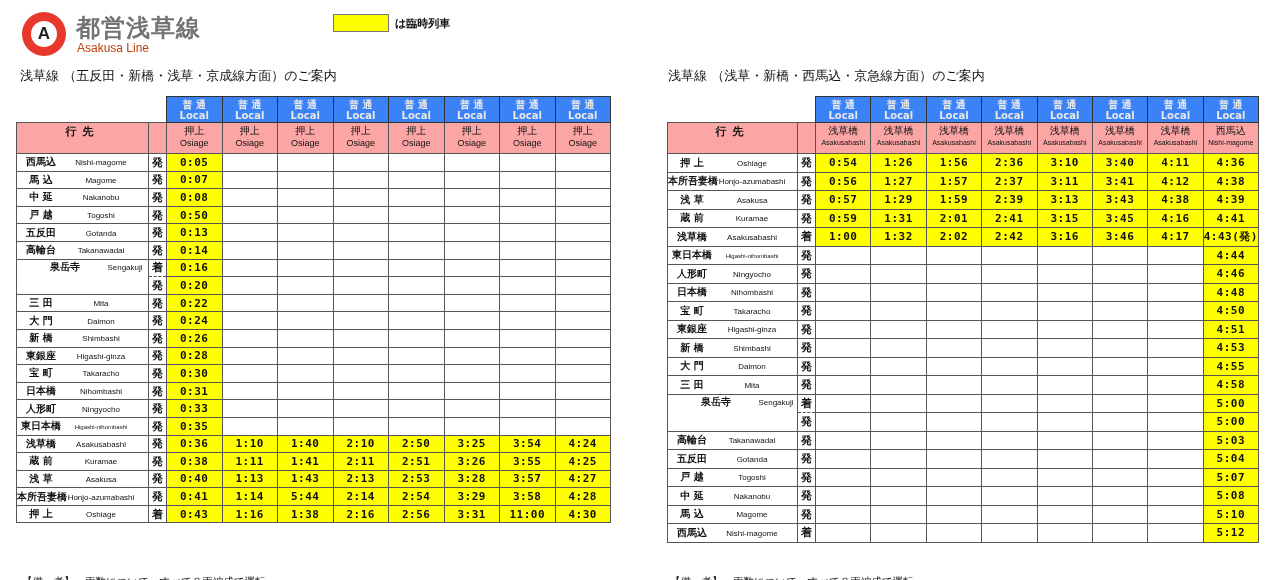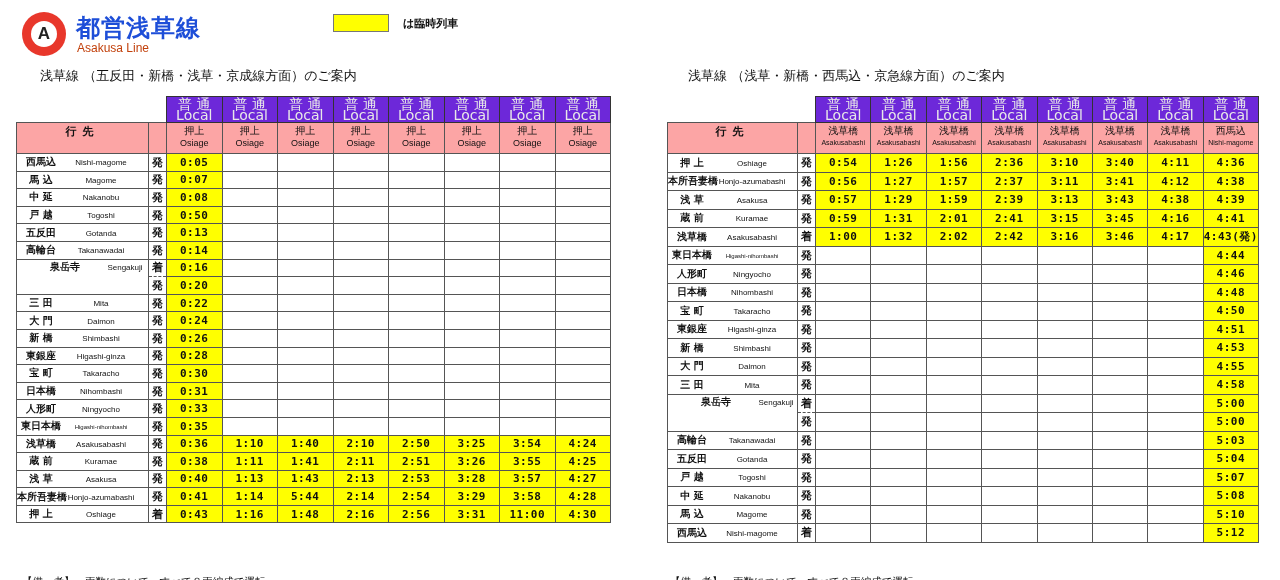--- a/index.html
+++ b/index.html
@@ -1,28 +1,28 @@
 <!DOCTYPE html>
 <html><head>
 <meta charset="utf-8">
 <style>
   html,body{margin:0;padding:0;background:#ffffff;}
   body{width:1280px;height:580px;position:relative;overflow:hidden;font-family:"DejaVu Sans",sans-serif;color:#111;}
   .logo{position:absolute;left:22px;top:12px;width:44px;height:44px;border-radius:50%;background:#e8372b;}
   .logo-inner{position:absolute;left:9px;top:9px;width:26px;height:26px;border-radius:50%;background:#fff;text-align:center;line-height:26px;font-weight:bold;font-size:17px;color:#222;font-family:"Liberation Sans",sans-serif;}
-  .brand-jp{position:absolute;left:76px;top:14px;font-size:24px;font-weight:bold;color:#1d4ed8;letter-spacing:1px;line-height:28px;}
+  .brand-jp{position:absolute;left:76px;top:14px;font-size:24px;font-weight:bold;color:#737373;letter-spacing:1px;line-height:28px;}
   .brand-en{position:absolute;left:77px;top:41px;font-size:12px;color:#c2410c;font-family:"Liberation Sans",sans-serif;line-height:14px;}
-  .legend{position:absolute;left:333px;top:14px;display:flex;align-items:center;gap:8px;}
+  .legend{position:absolute;left:333px;top:14px;display:flex;align-items:center;}
   .legend-swatch{width:54px;height:16px;background:#ffff00;border:1px solid #777;}
   .legend-text{margin-left:6px;font-size:11px;font-weight:bold;}
-  .section-title{position:absolute;top:67px;font-size:13px;white-space:pre;margin-left:20px;}
+  .section-title{position:absolute;top:67px;font-size:13px;white-space:pre;}
   .tt{position:absolute;border-collapse:collapse;table-layout:fixed;}
   .tt td{border:1px solid #555;padding:0;text-align:center;overflow:hidden;white-space:nowrap;}
   .tt .blank{border:none;background:transparent;}
-  .tt .type{background:#6d28d9;color:#e8e8e8;font-size:14px;line-height:11px;height:25px;border-color:#333;}
+  .tt .type{background:#3b82f6;color:#e8e8e8;font-size:10px;line-height:11px;height:25px;border-color:#333;font-weight:bold;}
   .tt .type span{display:block;}
   .tt .dest{font-size:10px;line-height:12px;height:27px;background:#fca5a5;vertical-align:top;padding-top:2px;}
   .tt .dest .en{display:block;font-size:9px;font-family:"Liberation Sans",sans-serif;}
   .tt .dest .en.small{font-size:7px;}
   .tt .dest-head{font-size:11px;font-weight:bold;vertical-align:top;padding-top:3px;letter-spacing:6px;}
   .tt td.st{text-align:left;font-size:10px;font-weight:bold;border-right:none;}
   .tt td.st .jp{display:inline-block;width:48px;text-align:center;}
   .tt td.st .en{display:inline-block;width:72px;text-align:center;font-weight:normal;font-size:8px;font-family:"Liberation Sans",sans-serif;}
   .tt td.st .en.tiny{font-size:6px;}
   .tt td.kind{font-size:11px;font-weight:bold;}
@@ -350,21 +350,21 @@
         <td class="t y">2:54</td>
         <td class="t y">3:29</td>
         <td class="t y">3:58</td>
         <td class="t y">4:28</td>
       </tr>
       <tr style="height:17.6px">
         <td class="st"><span class="jp">押 上</span><span class="en">Oshiage</span></td>
         <td class="kind">着</td>
         <td class="t y">0:43</td>
         <td class="t y">1:16</td>
-        <td class="t y">1:48</td>
+        <td class="t y">1:38</td>
         <td class="t y">2:16</td>
         <td class="t y">2:56</td>
         <td class="t y">3:31</td>
         <td class="t y">11:00</td>
         <td class="t y">4:30</td>
       </tr>
     </tbody>
   </table>
 <table id="tbl-right" class="tt" style="left:667px;top:96px;width:592px;">
     <colgroup>

